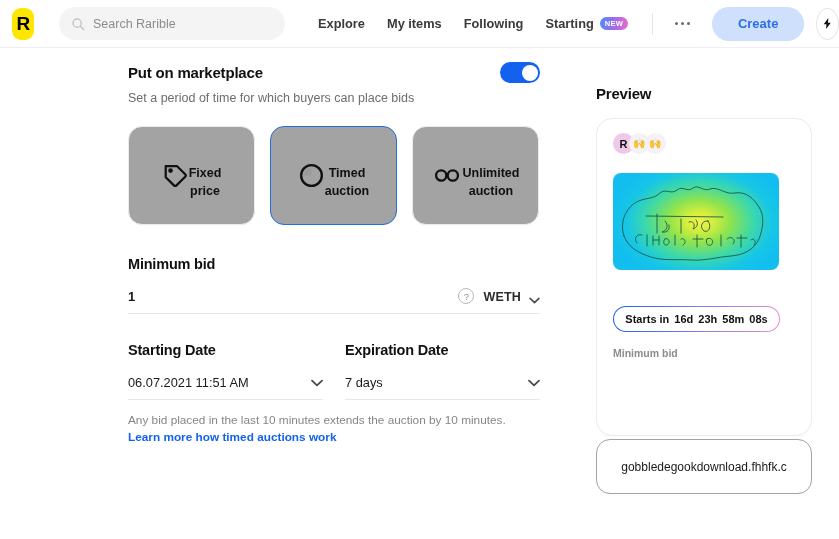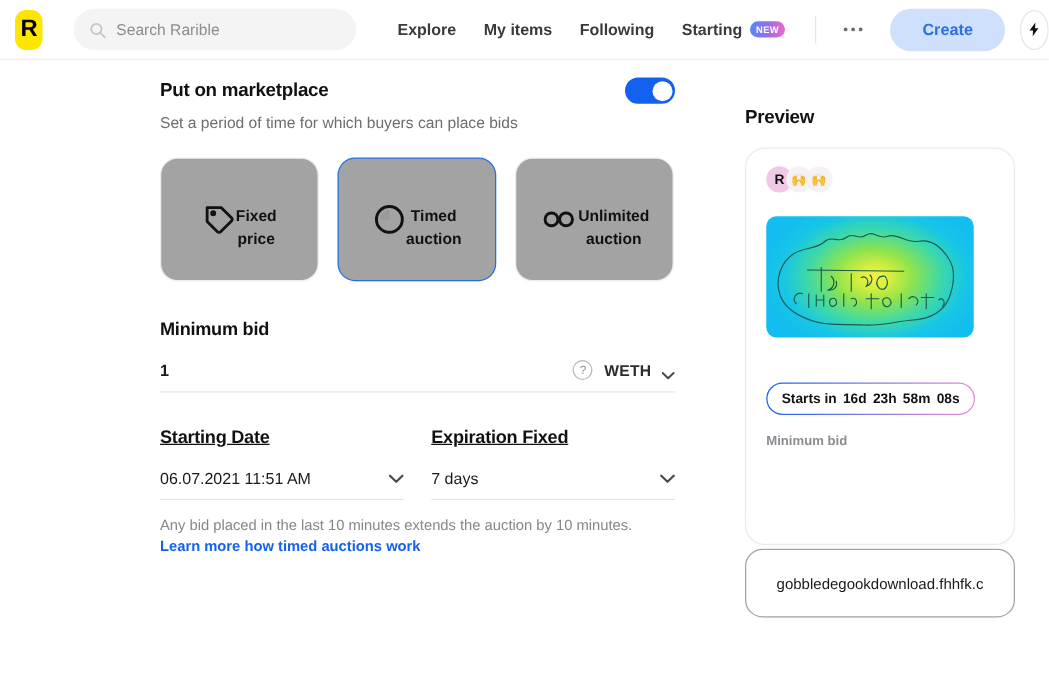--- a/index.html
+++ b/index.html
@@ -121,21 +121,21 @@
     border: 1px solid #b9b9bd; color: #8b8b90;
     font-size: 9.5px; display: flex; align-items: center; justify-content: center;
     cursor: pointer; margin-right: 9px;
   }
   .cur-label { font-size: 12.5px; font-weight: 700; color: #2c2c2e; letter-spacing: .2px; }
   .chev { margin-left: 8px; cursor: pointer; }
   .hint { margin-top: 11px; font-size: 12px; color: #86868b; }
 
   .dates-row { display: flex; gap: 22px; margin-top: 28px; }
   .date-col { width: 195px; }
-  .date-label { font-size: 14.5px; font-weight: 700; color: #111113; letter-spacing: -.2px; text-decoration: underline; }
+  .date-label { font-size: 14.5px; font-weight: 700; color: #111113; letter-spacing: -.2px; }
   .date-val-row {
     margin-top: 17px; display: flex; align-items: center; justify-content: space-between;
     border-bottom: 1px solid #e8e8ea; padding-bottom: 9px; cursor: pointer;
   }
   .date-val { font-size: 12.8px; color: #1a1a1c; }
   .foot-note { margin-top: 13px; font-size: 11.8px; color: #86868b; }
   .foot-link {
     margin-top: 3px; font-size: 11.8px; color: #1461f0; font-weight: 700;
     cursor: pointer; display: inline-block;
   }
@@ -314,21 +314,21 @@
       <div class="date-label">Starting Date</div>
       <div class="date-val-row">
         <span class="date-val">06.07.2021 11:51 AM</span>
         <svg width="12" height="8" viewBox="0 0 12 8" fill="none" stroke="#4a4a4e" stroke-width="1.8" stroke-linecap="round" stroke-linejoin="round">
           <polyline points="1,1.6 6,6.4 11,1.6"></polyline>
         </svg>
       </div>
     </div>
 
     <div class="date-col">
-      <div class="date-label">Expiration Fixed</div>
+      <div class="date-label">Expiration Date</div>
       <div class="date-val-row">
         <span class="date-val">7 days</span>
         <svg width="12" height="8" viewBox="0 0 12 8" fill="none" stroke="#4a4a4e" stroke-width="1.8" stroke-linecap="round" stroke-linejoin="round">
           <polyline points="1,1.6 6,6.4 11,1.6"></polyline>
         </svg>
       </div>
     </div>
   </div>
 
   <div class="foot-note">Any bid placed in the last 10 minutes extends the auction by 10 minutes.</div>

